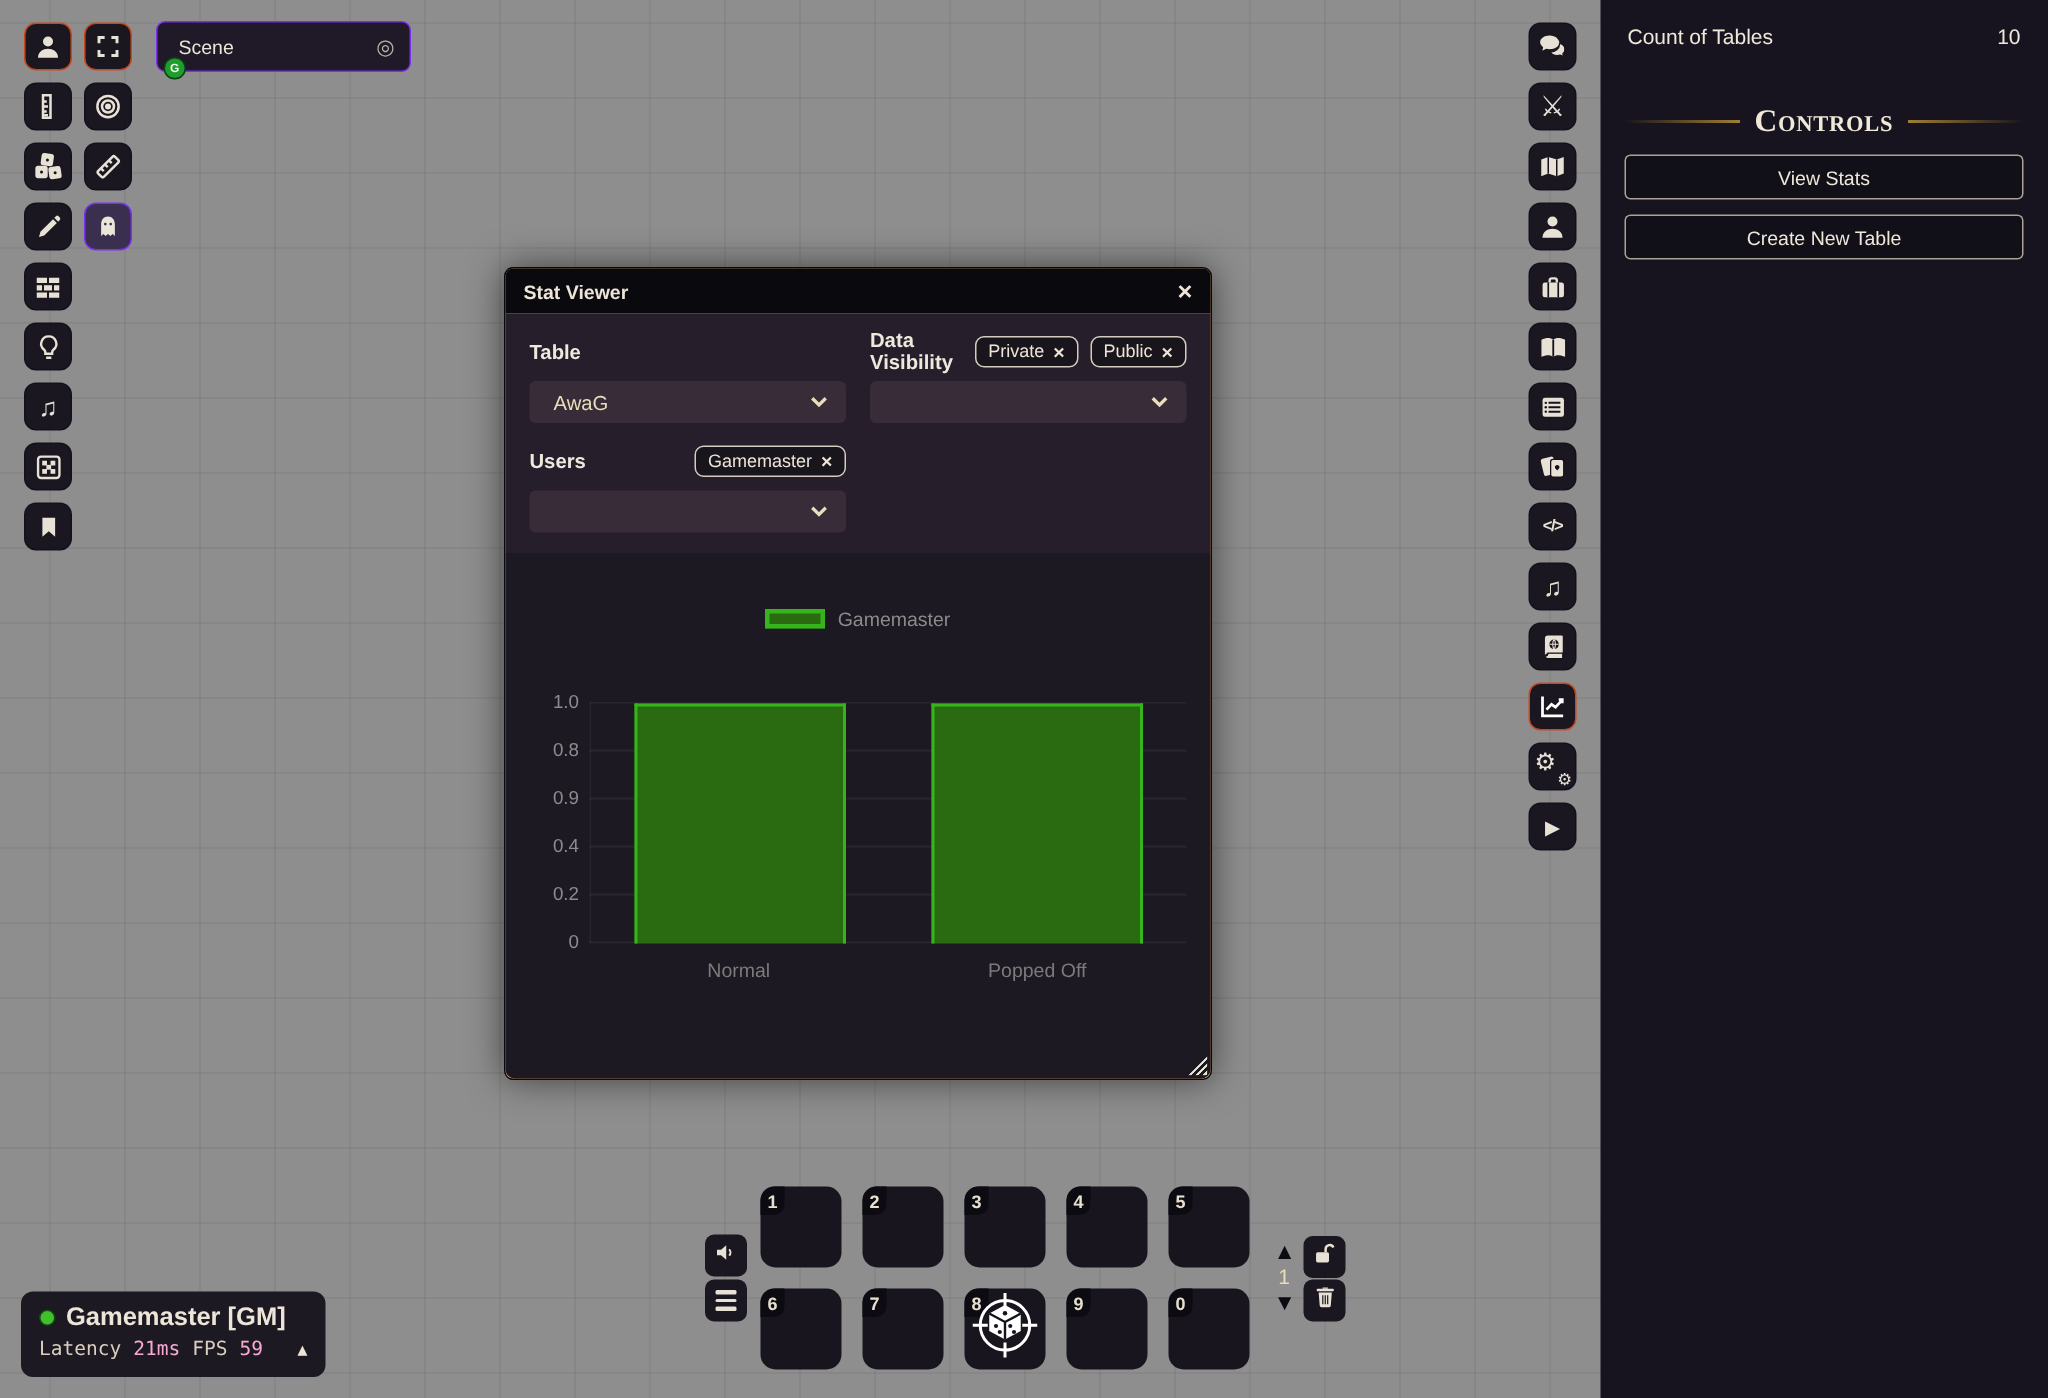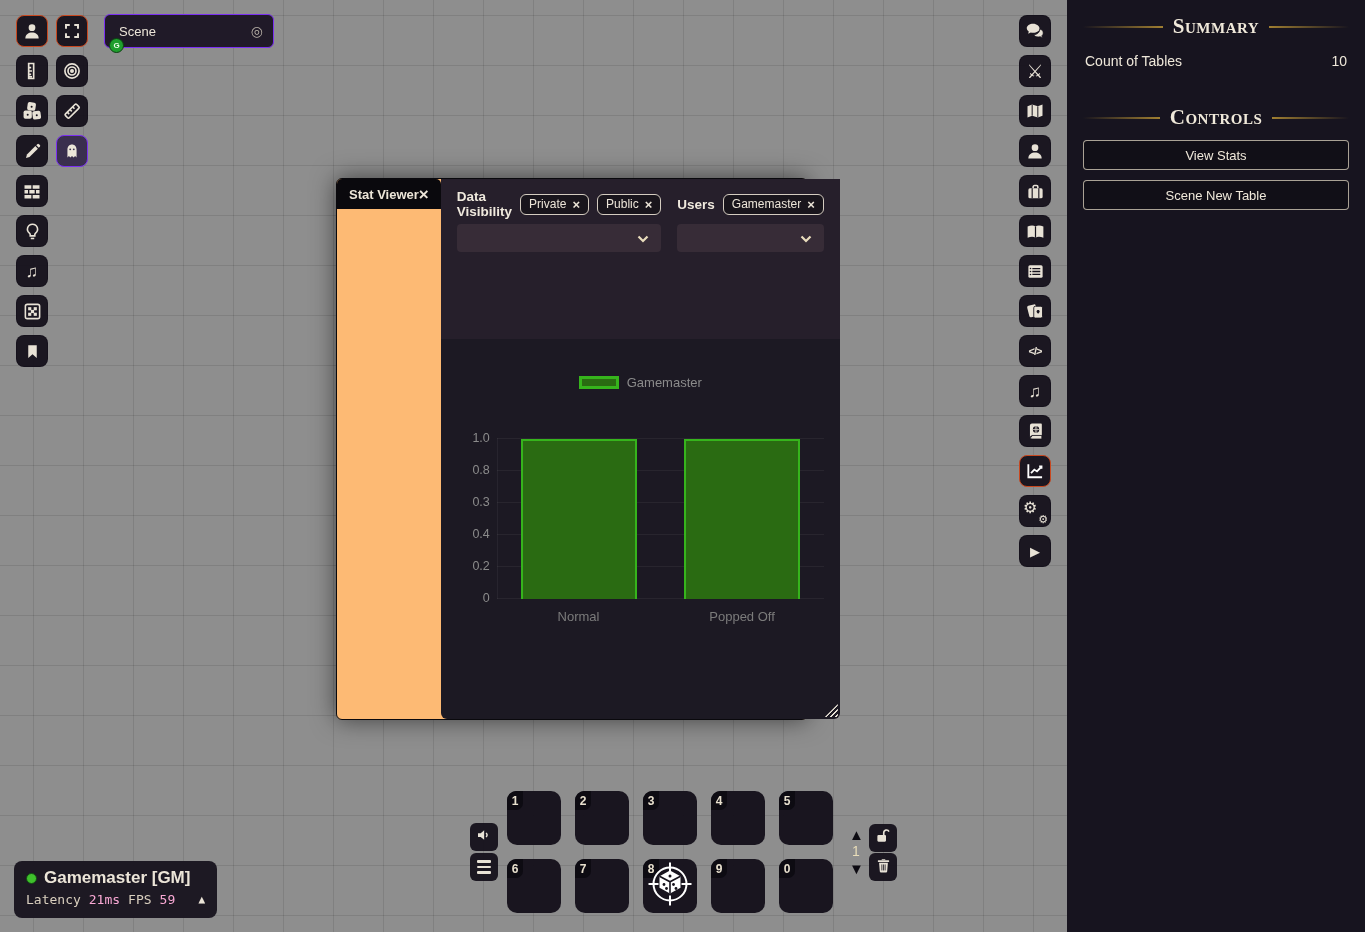--- a/index.html
+++ b/index.html
@@ -34,21 +34,21 @@
   .scene-nav .scene-label { color:#ece5d8; font-size:13px; flex:1; }
   .scene-nav .scene-target { color:#b9b2a8; font-size:14px; }
   .scene-badge { position:absolute; left:4px; bottom:-6px; width:15px; height:15px;
     border-radius:50%; background:#1f9e2d; border:1px solid #0c3f12;
     color:#eafbe7; font-size:8px; font-weight:bold; display:flex;
     align-items:center; justify-content:center; }
 
   
   .dialog { left:336px; top:178px; width:472px; height:542px;
     background:#fdba74; border:1px solid #0a090d; border-radius:6px;
-    box-shadow:0 0 24px rgba(0,0,0,.55); display:flex; flex-direction:row; }
+    box-shadow:0 0 24px rgba(0,0,0,.55); display:flex; flex-direction:column; }
   .dialog-header { height:30px; background:#0a090d; border-radius:5px 5px 0 0;
     display:flex; align-items:center; padding:0 12px; flex:0 0 auto; }
   .dialog-title { color:#ece5d8; font-size:13px; font-weight:bold; flex:1; }
   .dialog-close { color:#ece5d8; font-size:17px; font-weight:bold; cursor:pointer;
     line-height:1; }
   .dialog-body { flex:1; padding:14px 16px 10px; position:relative;
     background:linear-gradient(#261f2b 0 160px, #1c1923 160px); border-radius:0 0 6px 6px; }
 
   .form-grid { display:grid; grid-template-columns:1fr 1fr; column-gap:16px;
     row-gap:14px; }
@@ -364,20 +364,31 @@
   <span class="glyph" style="font-size:13px;">▶</span>
 </div>
 
 <div class="abs dialog">
   <div class="dialog-header">
     <span class="dialog-title">Stat Viewer</span>
     <span class="dialog-close">×</span>
   </div>
   <div class="dialog-body">
     <div class="form-grid">
+      <div class="field">
+        <div class="label-row">
+            <span class="label-text">Table</span>
+          </div>
+        <div class="select">
+          <span class="sel-value">AwaG</span>
+          <span><svg width="12" height="8" viewBox="0 0 12 8" fill="none" stroke="#e9ddbc" stroke-width="2.2">
+                <path d="M1.5 1.5L6 6l4.5-4.5"></path>
+              </svg></span>
+        </div>
+      </div>
       <div class="field">
         <div class="label-row">
           <span class="label-text">Data Visibility</span>
           <span class="tags">
             <span class="tag">
               <span>Private</span>
               <span class="tag-x">×</span>
             </span>
             <span class="tag">
               <span>Public</span>
@@ -412,21 +423,21 @@
     </div>
 
     <div class="chart-wrap">
       <div class="legend">
         <span class="legend-swatch" style="background: rgb(42, 107, 18); border-color: rgb(54, 180, 28);"></span>
         <span class="legend-label">Gamemaster</span>
       </div>
       <div class="plot-area">
         <span class="ytick" style="top:-7px;">1.0</span>
         <span class="ytick" style="top:25px;">0.8</span>
-        <span class="ytick" style="top:57px;">0.3</span>
+        <span class="ytick" style="top:57px;">0.9</span>
         <span class="ytick" style="top:89px;">0.4</span>
         <span class="ytick" style="top:121px;">0.2</span>
         <span class="ytick" style="top:153px;">0</span>
         <div class="bars">
           <div class="bar-cell">
               <div class="bar" style="height: 160px; background: rgb(42, 107, 18); border-color: rgb(54, 180, 28);"></div>
             </div>
           <div class="bar-cell">
               <div class="bar" style="height: 160px; background: rgb(42, 107, 18); border-color: rgb(54, 180, 28);"></div>
             </div>
@@ -435,37 +446,32 @@
       <div class="xlabels">
         <span>Normal</span>
         <span>Popped Off</span>
       </div>
     </div>
     <div class="resize-handle"></div>
   </div>
 </div>
 
 <aside class="abs sidebar">
-  <div class="sb-heading">
-    <span class="line l"></span>
-    <span class="ht">Summary</span>
-    <span class="line r"></span>
-  </div>
   <div class="sb-row">
     <span>Count of Tables</span>
     <span>10</span>
   </div>
   <div class="sb-gap"></div>
   <div class="sb-heading">
     <span class="line l"></span>
     <span class="ht">Controls</span>
     <span class="line r"></span>
   </div>
   <div class="sb-btn">View Stats</div>
-  <div class="sb-btn">Scene New Table</div>
+  <div class="sb-btn">Create New Table</div>
 </aside>
 
 <div class="sidebtn" style="left:470px; top:823px;">
   <span><svg width="18" height="18" viewBox="0 0 24 24" fill="#e8e2d6">
         <path d="M4 9.5v5h3.6l4.6 3.9V5.6L7.6 9.5z"></path>
         <path d="M14.8 9.2a4 4 0 010 5.6" stroke="#e8e2d6" stroke-width="1.8" fill="none"></path>
       </svg></span>
 </div>
 <div class="sidebtn" style="left:470px; top:853px;">
   <span class="hamburger">

